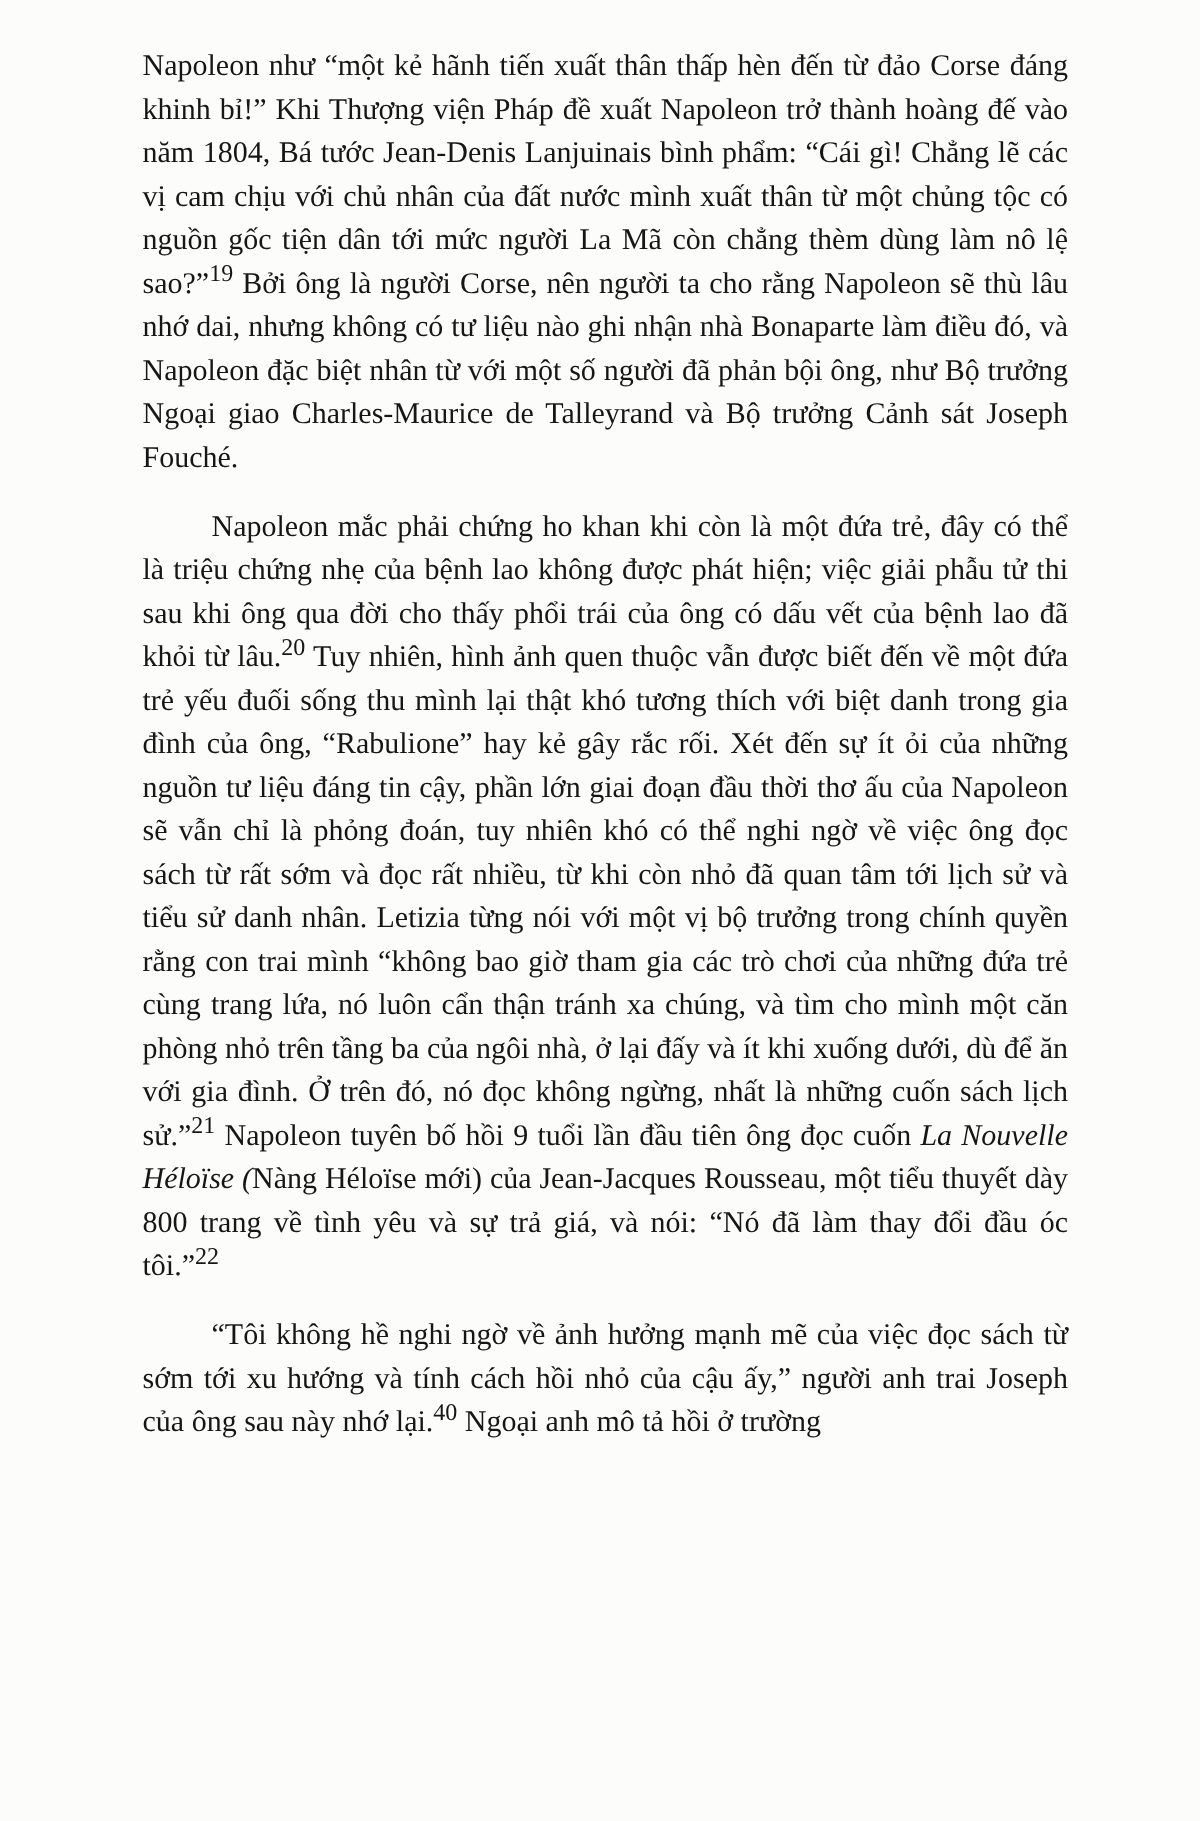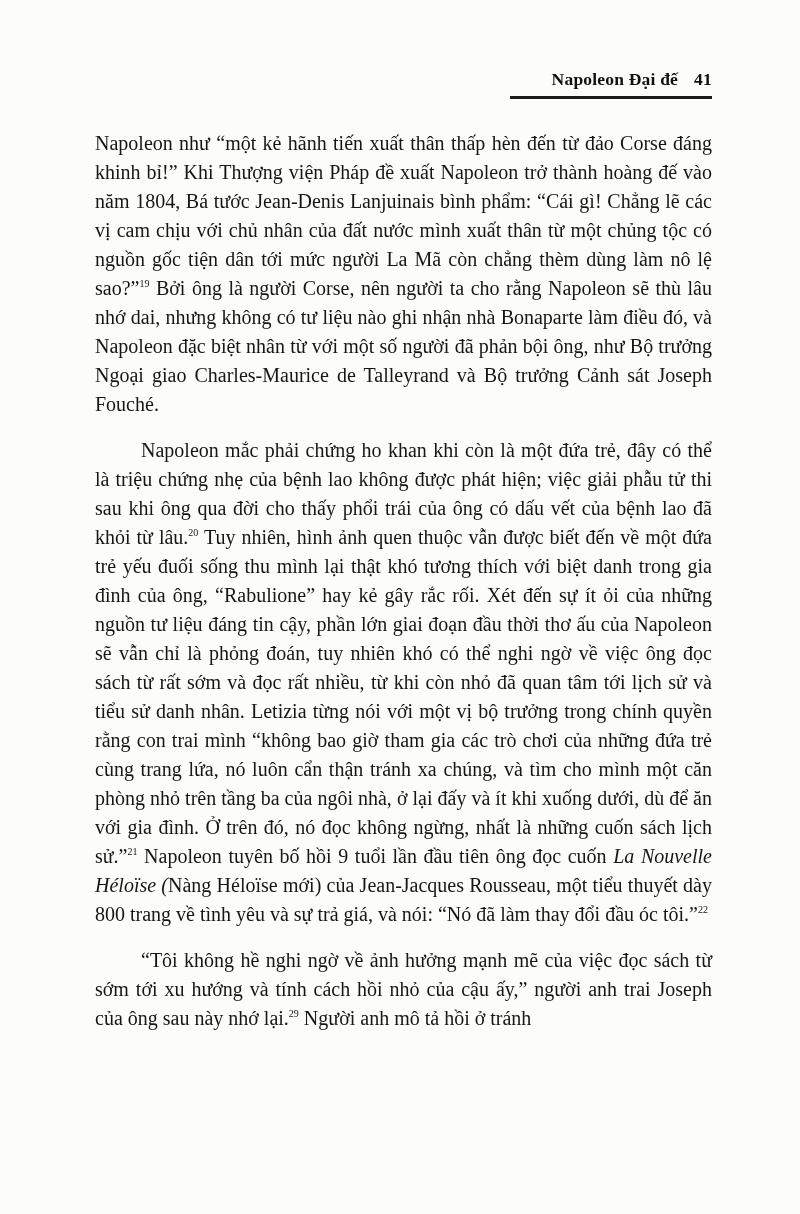--- a/index.html
+++ b/index.html
@@ -49,36 +49,30 @@
     margin: 0;
   }
   .para + .para {
     margin-top: 17px;
   }
   .para.indent {
     text-indent: 46px;
     font-family: Liberation Serif, serif;
   }
   .body-text sup {
-    font-size: 10px;
+    font-size: 16px;
     line-height: 0;
     vertical-align: super;
   }
   .body-text em {
     font-style: italic;
   }
 </style>
 </head>
 <body>
 
 <div class="page">
-  <header class="running-head">
-    <div class="head-text">
-      <span>Napoleon Đại đế</span><span class="head-pagenum">41</span>
-    </div>
-    <div class="head-rule"></div>
-  </header>
   <main class="body-text">
       <p class="para"><span>Napoleon như “một kẻ hãnh tiến xuất thân thấp hèn đến từ đảo Corse đáng khinh bỉ!” Khi Thượng viện Pháp đề xuất Napoleon trở thành hoàng đế vào năm 1804, Bá tước Jean-Denis Lanjuinais bình phẩm: “Cái gì! Chẳng lẽ các vị cam chịu với chủ nhân của đất nước mình xuất thân từ một chủng tộc có nguồn gốc tiện dân tới mức người La Mã còn chẳng thèm dùng làm nô lệ sao?”</span><sup>19</sup><span> Bởi ông là người Corse, nên người ta cho rằng Napoleon sẽ thù lâu nhớ dai, nhưng không có tư liệu nào ghi nhận nhà Bonaparte làm điều đó, và Napoleon đặc biệt nhân từ với một số người đã phản bội ông, như Bộ trưởng Ngoại giao Charles-Maurice de Talleyrand và Bộ trưởng Cảnh sát Joseph Fouché.</span></p>
       <p class="para indent"><span>Napoleon mắc phải chứng ho khan khi còn là một đứa trẻ, đây có thể là triệu chứng nhẹ của bệnh lao không được phát hiện; việc giải phẫu tử thi sau khi ông qua đời cho thấy phổi trái của ông có dấu vết của bệnh lao đã khỏi từ lâu.</span><sup>20</sup><span> Tuy nhiên, hình ảnh quen thuộc vẫn được biết đến về một đứa trẻ yếu đuối sống thu mình lại thật khó tương thích với biệt danh trong gia đình của ông, “Rabulione” hay kẻ gây rắc rối. Xét đến sự ít ỏi của những nguồn tư liệu đáng tin cậy, phần lớn giai đoạn đầu thời thơ ấu của Napoleon sẽ vẫn chỉ là phỏng đoán, tuy nhiên khó có thể nghi ngờ về việc ông đọc sách từ rất sớm và đọc rất nhiều, từ khi còn nhỏ đã quan tâm tới lịch sử và tiểu sử danh nhân. Letizia từng nói với một vị bộ trưởng trong chính quyền rằng con trai mình “không bao giờ tham gia các trò chơi của những đứa trẻ cùng trang lứa, nó luôn cẩn thận tránh xa chúng, và tìm cho mình một căn phòng nhỏ trên tầng ba của ngôi nhà, ở lại đấy và ít khi xuống dưới, dù để ăn với gia đình. Ở trên đó, nó đọc không ngừng, nhất là những cuốn sách lịch sử.”</span><sup>21</sup><span> Napoleon tuyên bố hồi 9 tuổi lần đầu tiên ông đọc cuốn </span><em>La Nouvelle Héloïse (</em><span>Nàng Héloïse mới) của Jean-Jacques Rousseau, một tiểu thuyết dày 800 trang về tình yêu và sự trả giá, và nói: “Nó đã làm thay đổi đầu óc tôi.”</span><sup>22</sup></p>
-      <p class="para indent"><span>“Tôi không hề nghi ngờ về ảnh hưởng mạnh mẽ của việc đọc sách từ sớm tới xu hướng và tính cách hồi nhỏ của cậu ấy,” người anh trai Joseph của ông sau này nhớ lại.</span><sup>29</sup><span> Người anh mô tả hồi ở tránh</span></p>
+      <p class="para indent"><span>“Tôi không hề nghi ngờ về ảnh hưởng mạnh mẽ của việc đọc sách từ sớm tới xu hướng và tính cách hồi nhỏ của cậu ấy,” người anh trai Joseph của ông sau này nhớ lại.</span><sup>40</sup><span> Ngoại anh mô tả hồi ở trường</span></p>
     </main>
 </div>
 
 </body></html>

